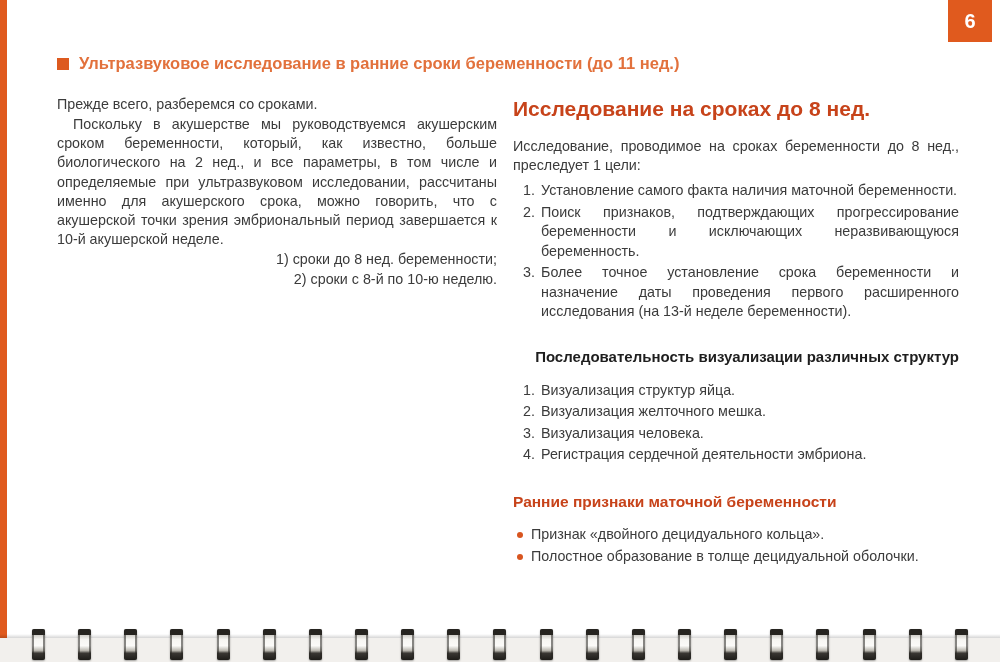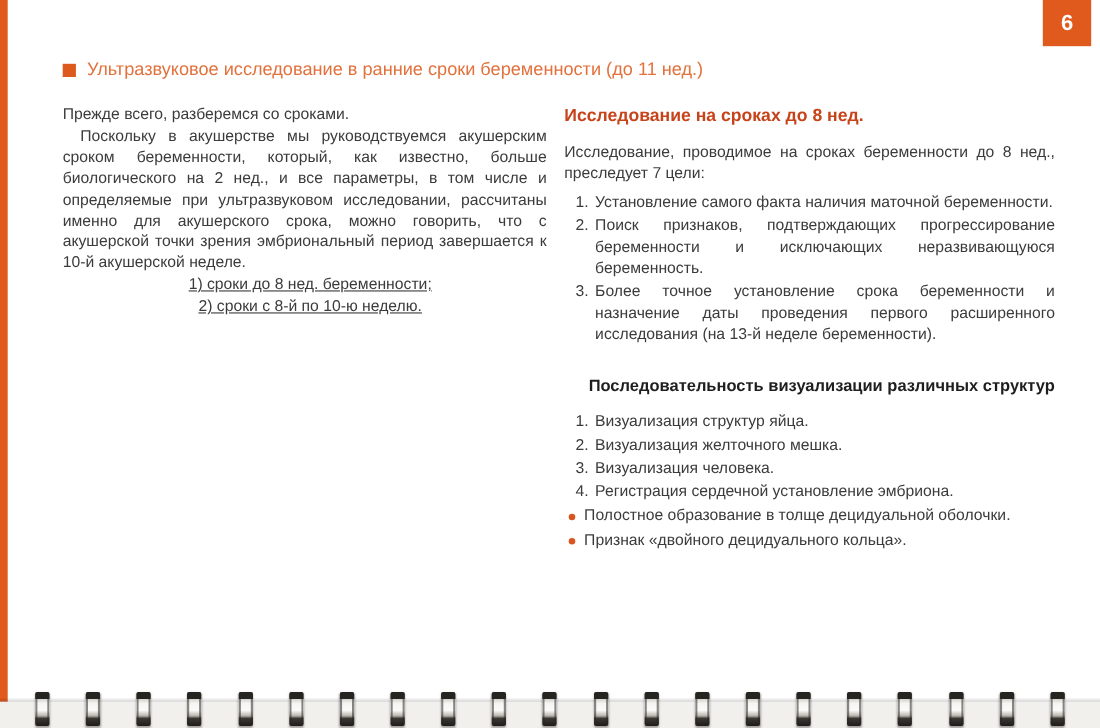--- a/index.html
+++ b/index.html
@@ -49,21 +49,21 @@
   }
   .title-bullet{
     width:12px;
     height:12px;
     background:#dd5a1f;
     flex:0 0 auto;
   }
   .title-row h1{
     margin:0;
     font-size:16.5px;
-    font-weight:normal;
+    font-weight:bold;
     color:#e2713c;
   }
   .columns{
     display:flex;
     gap:16px;
   }
   .col-left{
     width:440px;
     flex:0 0 auto;
     color:#3b3b3b;
@@ -71,38 +71,37 @@
     line-height:1.34;
   }
   .col-left p{
     margin:0 0 1px 0;
     text-align:justify;
     text-indent:16px;
   }
   .col-left p.no-indent{ text-indent:0; }
   .col-left p.list-line{
     text-indent:10px;
-    text-align:center;
+    text-align:right;
     margin-top:1px;
-    text-decoration:underline;
   }
   .col-right{
     width:446px;
     flex:0 0 auto;
     color:#3b3b3b;
     font-size:14.3px;
     line-height:1.36;
   }
   h2{
     margin:0 0 13px 0;
     font-weight:bold;
   }
   h2.orange{
     color:#c7431a;
-    font-size:16px;
+    font-size:21px;
   }
   h2.black{
     color:#1e1e1e;
     font-size:15px;
     margin-top:26px;
     text-align:right;
   }
   h2.orange.small{
     font-size:15.5px;
     margin-top:26px;
@@ -204,38 +203,39 @@
       <div class="col-left">
         <p class="no-indent">Прежде всего, разберемся со сроками.</p>
         <p>Поскольку в акушерстве мы руководствуемся акушерским сроком беременности, который, как известно, больше биологического на 2 нед., и все параметры, в том числе и определяемые при ультразвуковом исследовании, рассчитаны именно для акушерского срока, можно говорить, что с акушерской точки зрения эмбриональный период завершается к 10-й акушерской неделе.</p>
         <p class="list-line">1)  сроки до 8 нед. беременности;</p>
         <p class="list-line">2)  сроки с 8-й по 10-ю неделю.</p>
       </div>
 
       <div class="col-right">
 
         <h2 class="orange">Исследование на сроках до 8 нед.</h2>
-        <p class="intro">Исследование, проводимое на сроках беременности до 8 нед., преследует 7 цели:</p>
+        <p class="intro">Исследование, проводимое на сроках беременности до 8 нед., преследует 1 цели:</p>
         <ol class="goals">
           <li>Установление самого факта наличия маточной беременности.</li>
           <li>Поиск признаков, подтверждающих прогрессирование беременности и исключающих неразвивающуюся беременность.</li>
           <li>Более точное установление срока беременности и назначение даты проведения первого расширенного исследования (на 13-й неделе беременности).</li>
         </ol>
 
         <h2 class="black">Последовательность визуализации различных структур</h2>
         <ol class="goals">
           <li>Визуализация структур яйца.</li>
           <li>Визуализация желточного мешка.</li>
           <li>Визуализация человека.</li>
-          <li>Регистрация сердечной установление эмбриона.</li>
+          <li>Регистрация сердечной деятельности эмбриона.</li>
         </ol>
 
+        <h2 class="orange small">Ранние признаки маточной беременности</h2>
         <ul class="signs">
+          <li>Признак «двойного децидуального кольца».</li>
           <li>Полостное образование в толще децидуальной оболочки.</li>
-          <li>Признак «двойного децидуального кольца».</li>
         </ul>
 
       </div>
     </div>
   </div>
 
   <div class="bottom-area"></div>
   <div class="page-shadow"></div>
   <div class="binding" id="binding">
       <span class="ring"></span>

